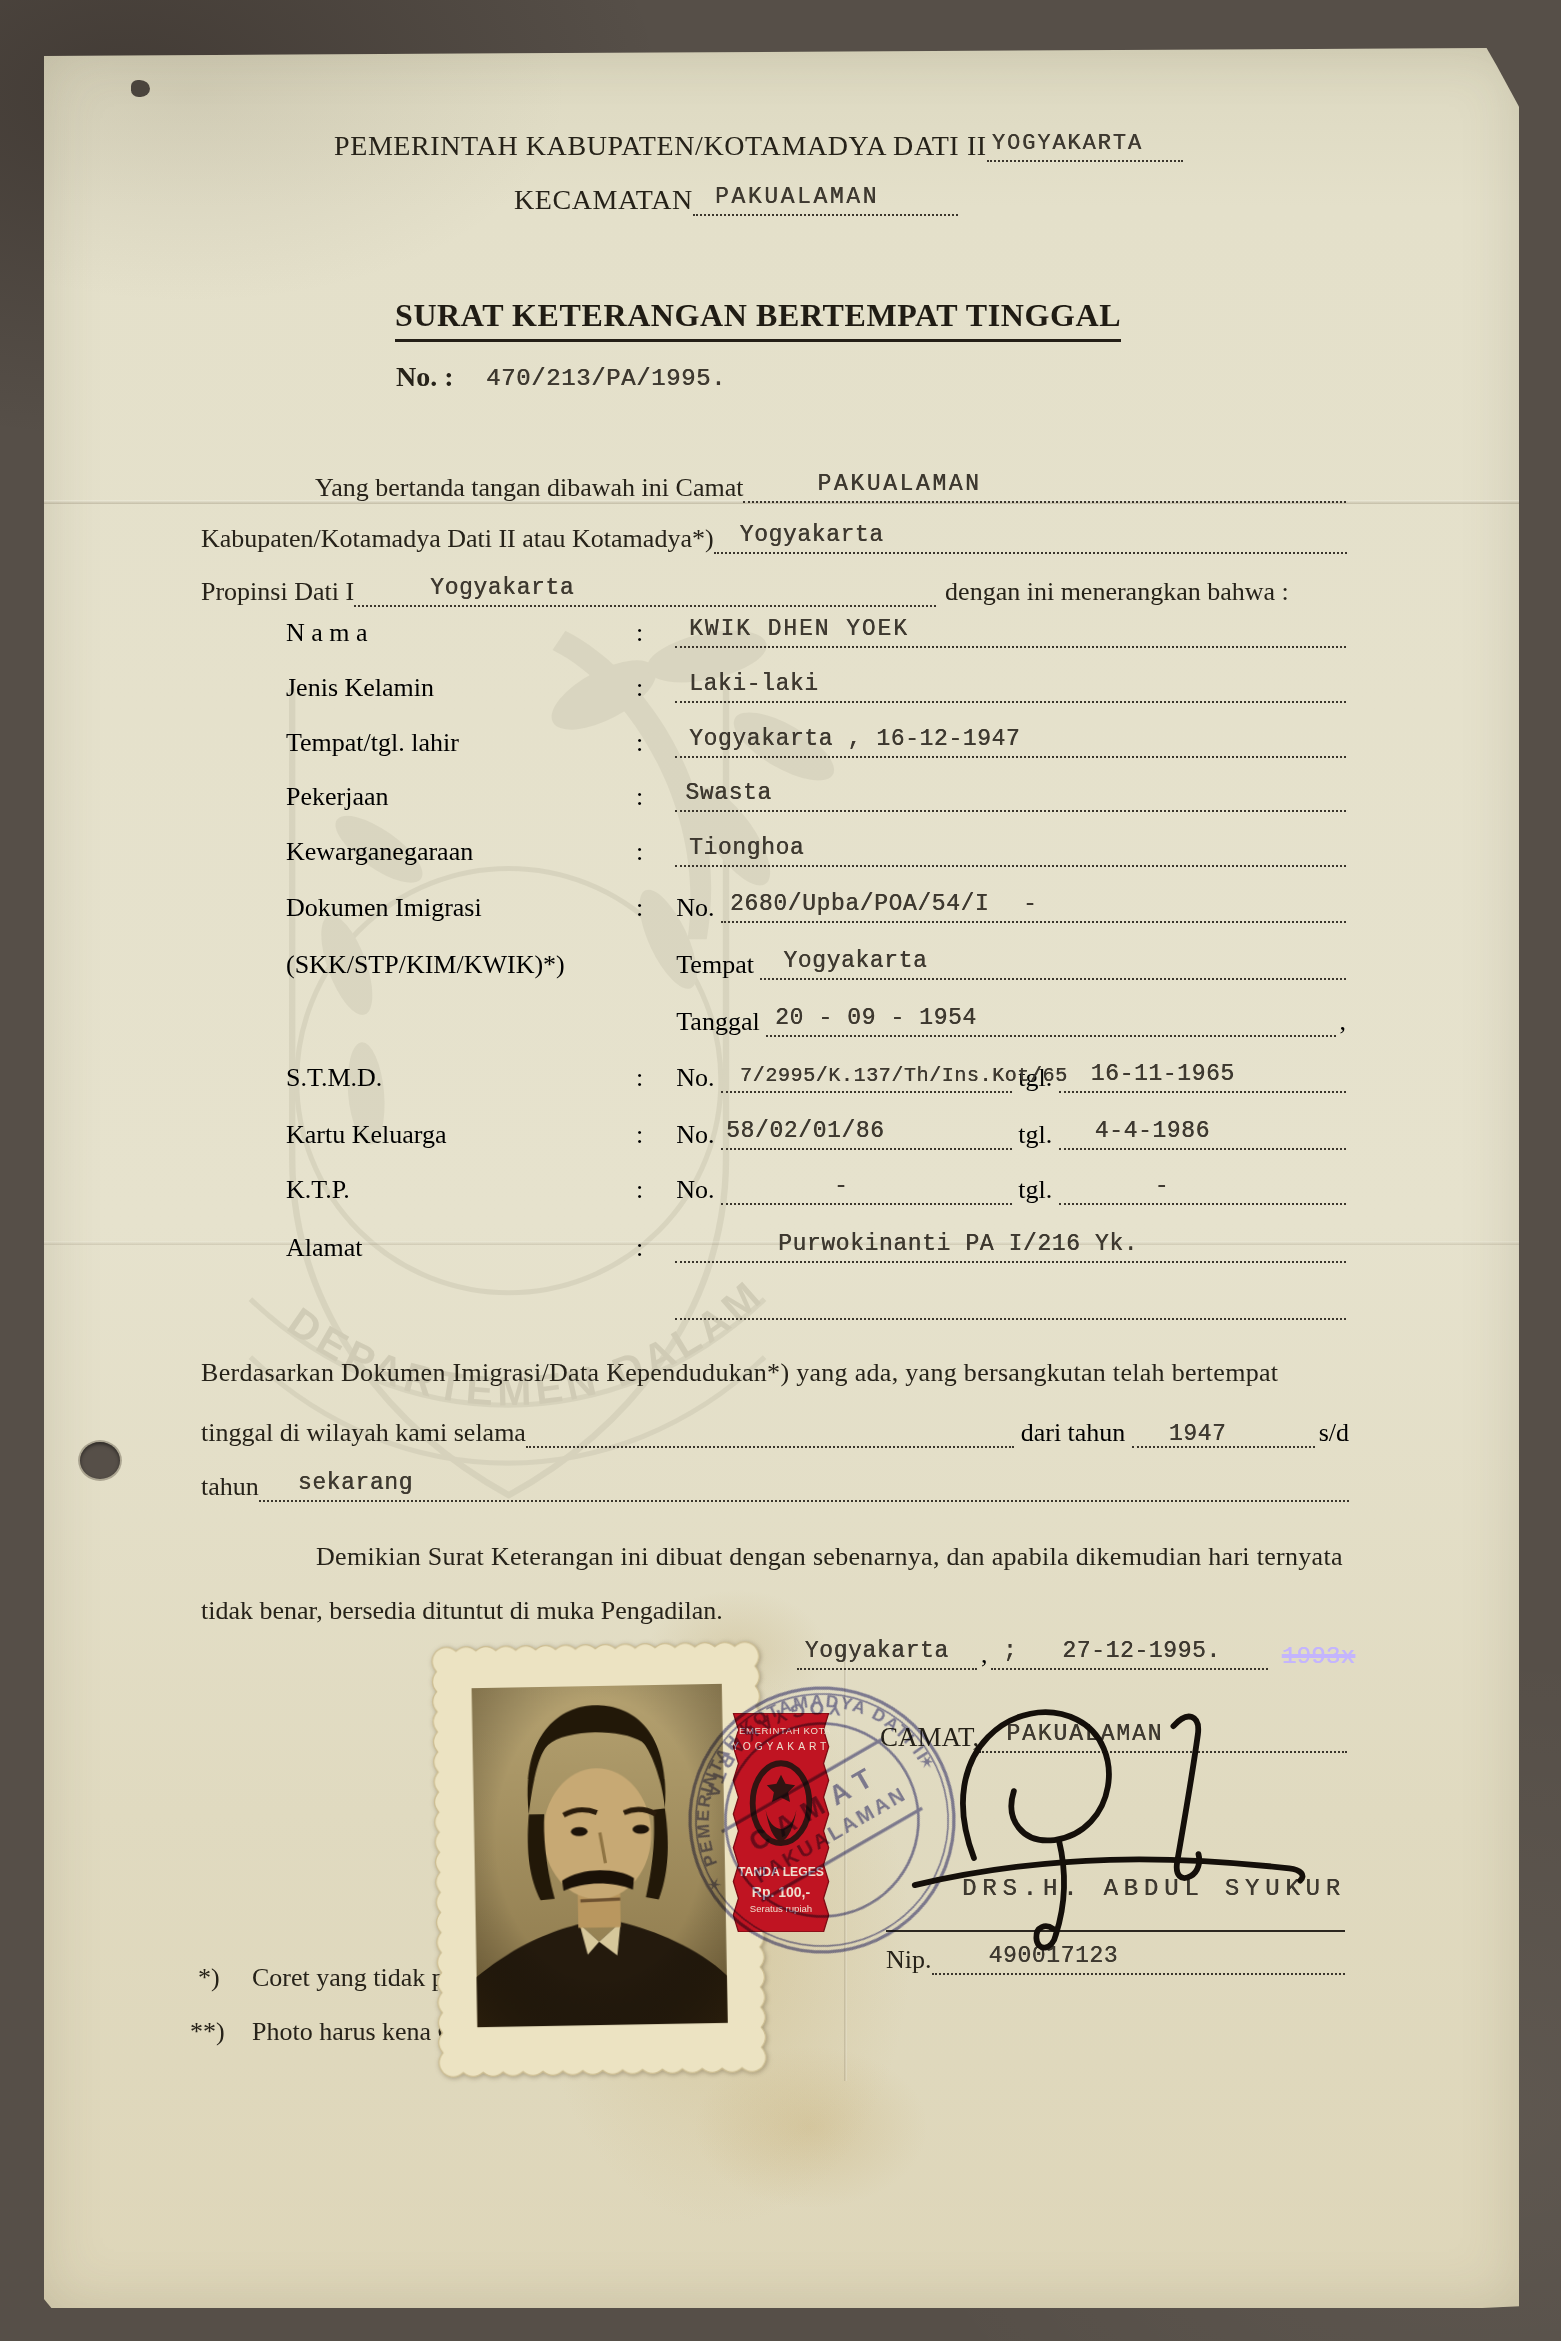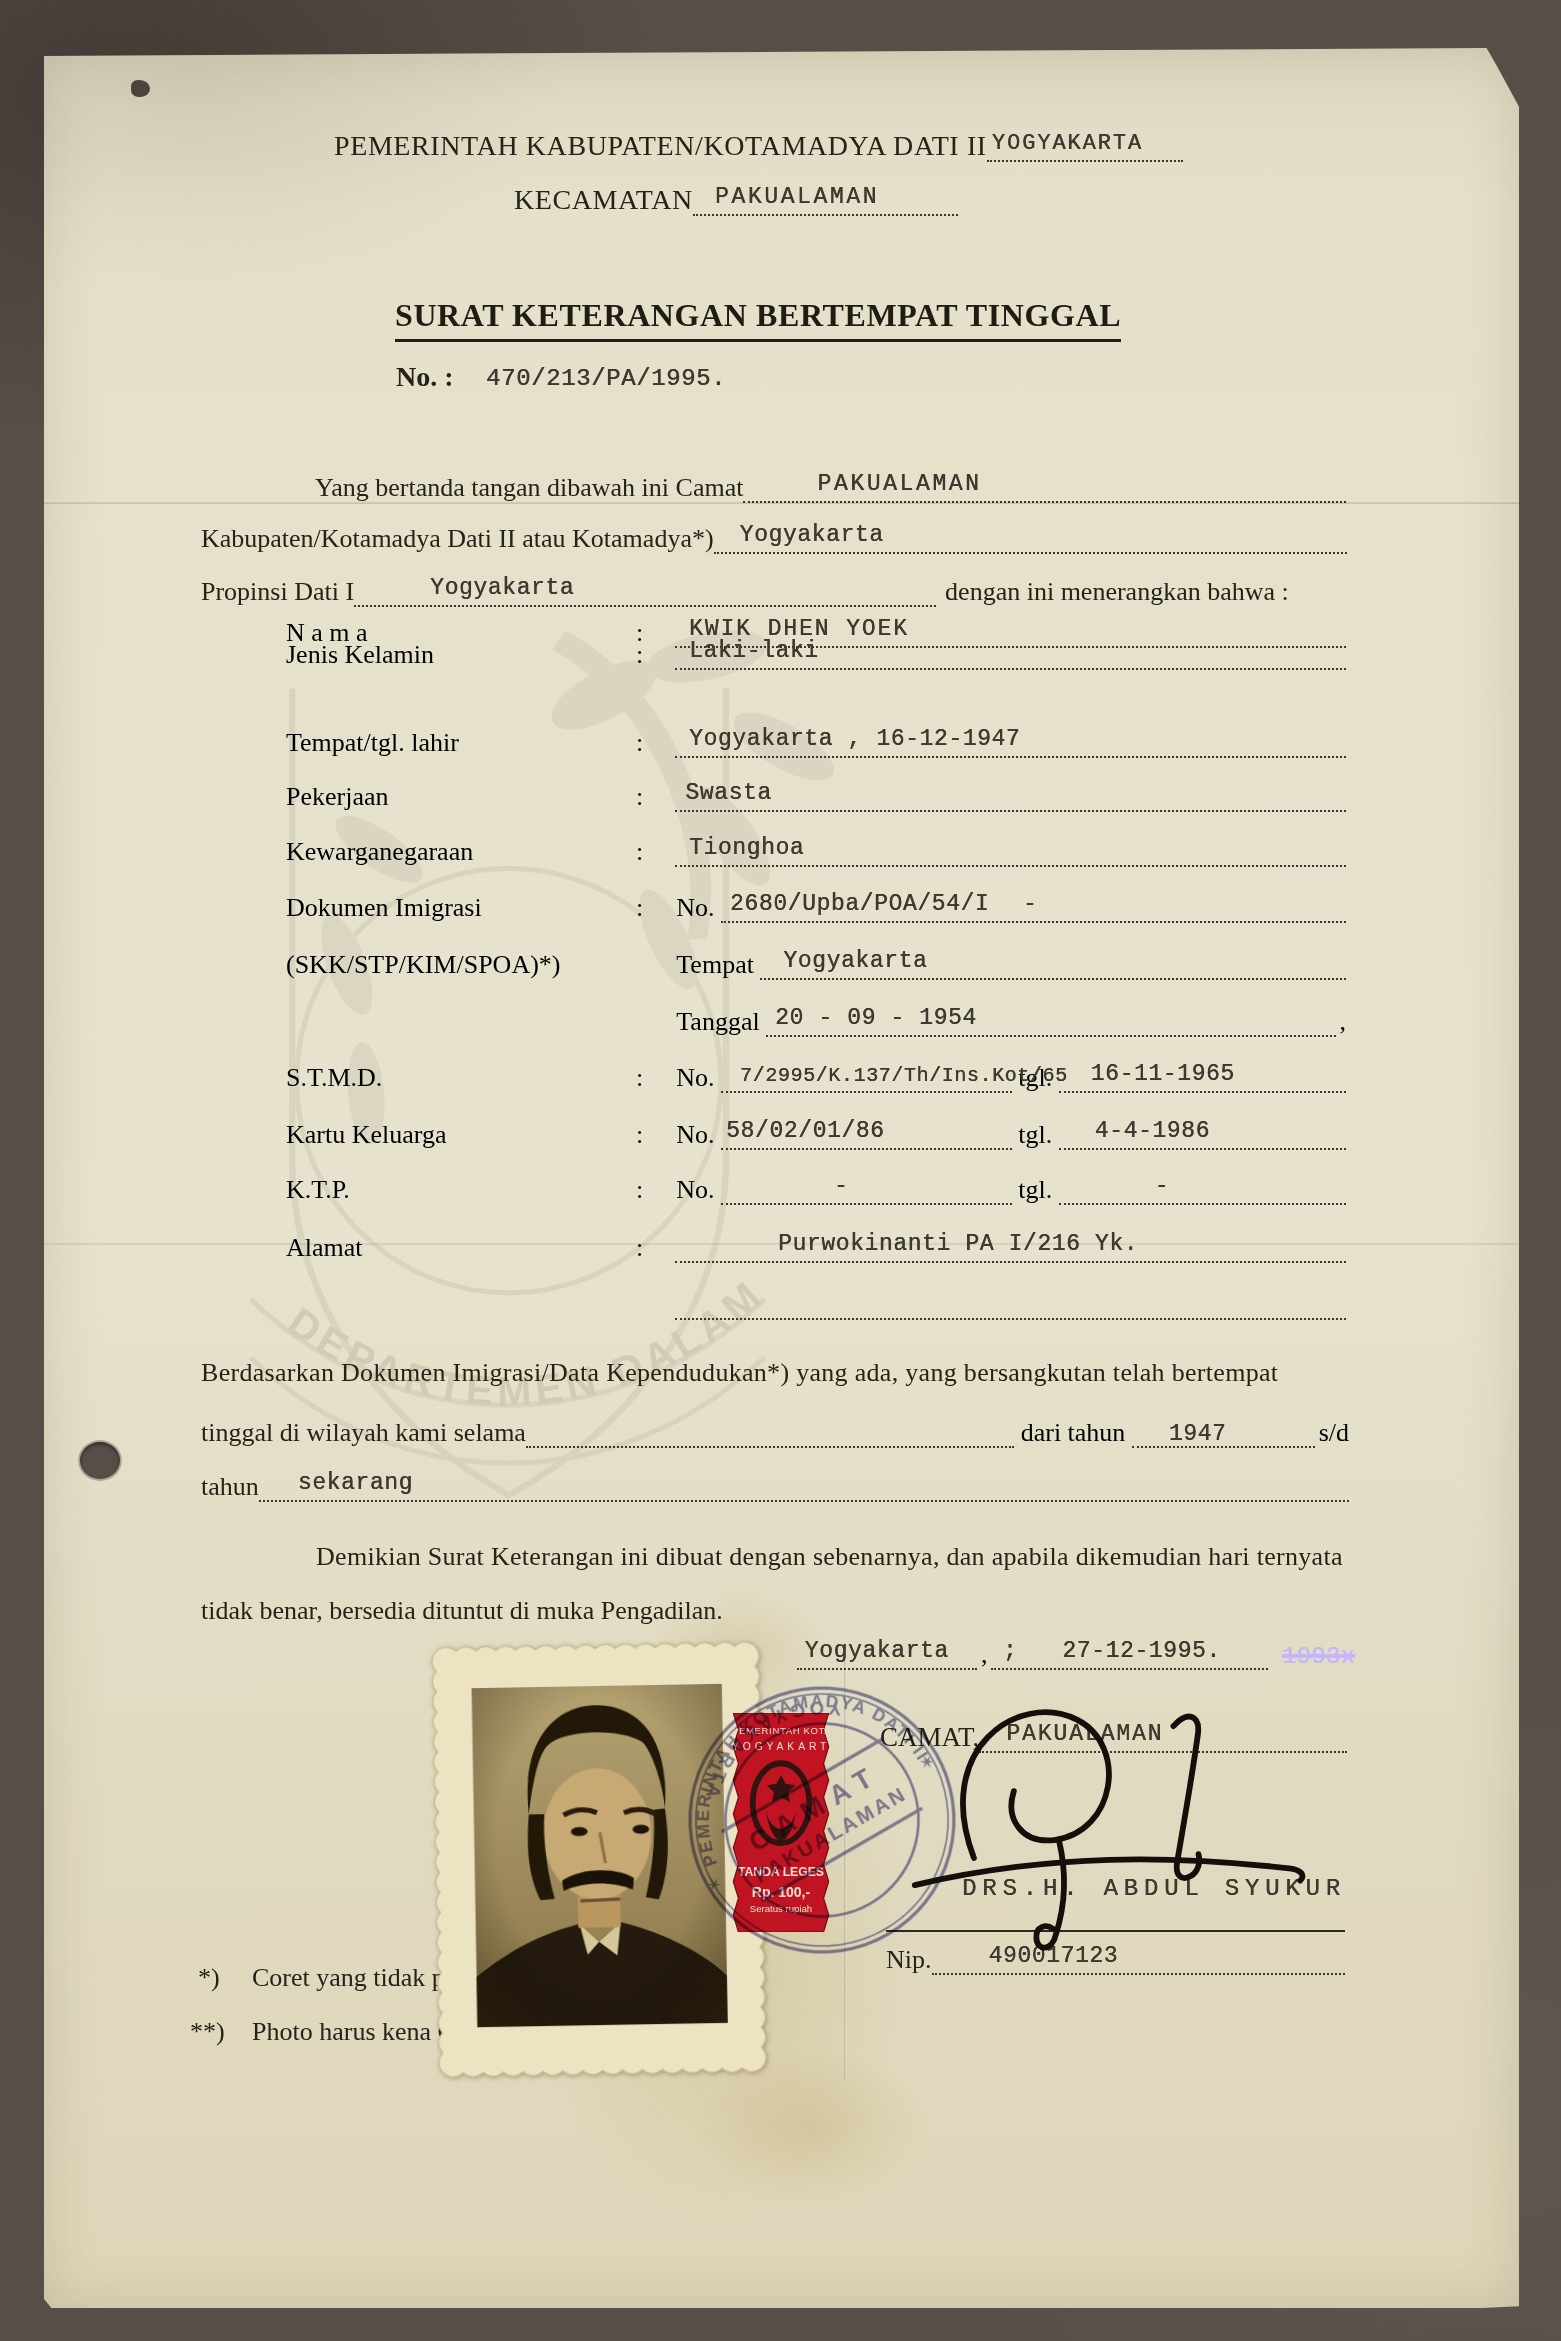--- a/index.html
+++ b/index.html
@@ -149,21 +149,21 @@
 
   <div class="row frow" style="top:612px">
     <span class="flabel">N a m a</span>
     <span class="fcolon">:</span>
     <span class="fval">
         <span class="dots">
       <span class="tv typed" style="left:14px;letter-spacing:1.9px">KWIK DHEN YOEK</span>
     </span>
       </span>
   </div>
-  <div class="row frow" style="top:634px">
+  <div class="row frow" style="top:667px">
     <span class="flabel">Jenis Kelamin</span>
     <span class="fcolon">:</span>
     <span class="fval">
         <span class="dots">
       <span class="tv typed" style="left:14px">Laki-laki</span>
     </span>
       </span>
   </div>
   <div class="row frow" style="top:722px">
     <span class="flabel">Tempat/tgl. lahir</span>
@@ -197,21 +197,21 @@
     <span class="fcolon">:</span>
     <span class="fval">
       <span class="pfx">No.</span>
       <span class="dots">
         <span class="tv typed" style="left:9px">2680/Upba/POA/54/I</span>
         <span class="tv typed" style="left:302px">-</span>
       </span>
     </span>
   </div>
   <div class="row frow" style="top:944px">
-    <span class="flabel">(SKK/STP/KIM/SPOA)*)</span>
+    <span class="flabel">(SKK/STP/KIM/KWIK)*)</span>
     <span class="fcolon"></span>
     <span class="fval">
       <span class="pfx">Tempat</span>
       <span class="dots">
         <span class="tv typed" style="left:23px">Yogyakarta</span>
       </span>
     </span>
   </div>
   <div class="row frow" style="top:1001px">
     <span class="flabel"></span>

